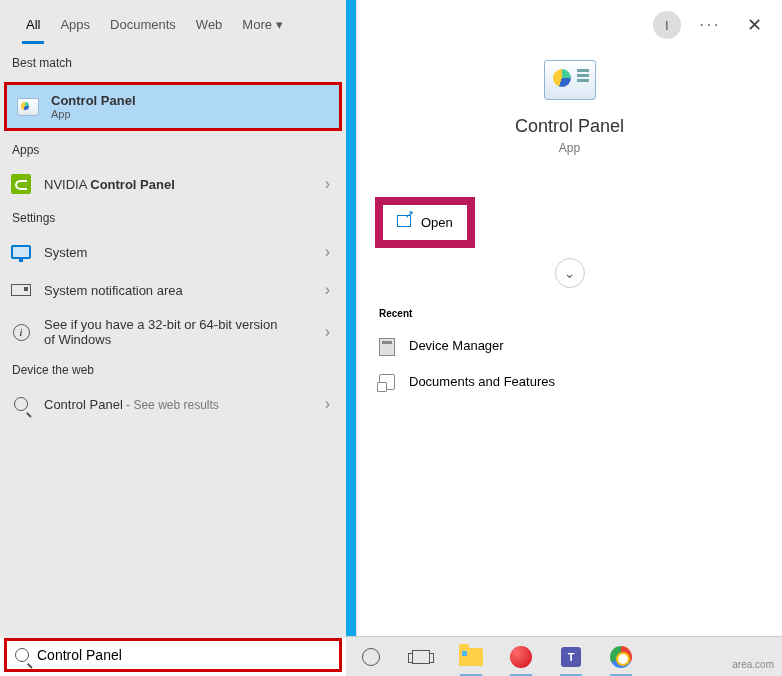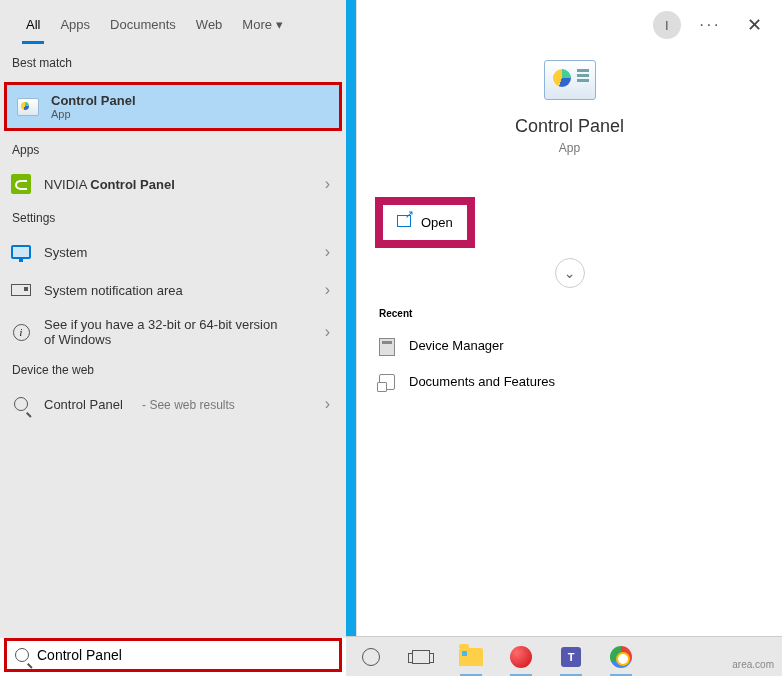--- a/index.html
+++ b/index.html
@@ -27,21 +27,21 @@
 .cp-icon::after{content:"";position:absolute;left:3px;top:3px;width:8px;height:8px;border-radius:50%;background:conic-gradient(#4c9 0 90deg,#36c 90deg 200deg,#fc3 200deg 360deg)}
 .nvidia{width:20px;height:20px;background:#76b900;border-radius:2px;position:relative}
 .nvidia::after{content:"";position:absolute;left:4px;top:6px;width:10px;height:6px;border:2px solid #fff;border-radius:50% 0 0 50%;border-right:none}
 .monitor{width:20px;height:14px;border:2px solid #0078d4;border-radius:2px;background:#cfe6f7;position:relative}
 .monitor::after{content:"";position:absolute;left:6px;bottom:-5px;width:4px;height:3px;background:#0078d4}
 .taskbar-ic{width:20px;height:12px;border:1.5px solid #555;position:relative}
 .taskbar-ic::after{content:"";position:absolute;right:2px;top:2px;width:4px;height:4px;background:#555}
 .info-ic{width:17px;height:17px;border:1.5px solid #555;border-radius:50%;display:flex;align-items:center;justify-content:center;font-size:10px;font-family:Georgia,serif;font-style:italic}
 .search-ic{width:14px;height:14px;border:1.5px solid #555;border-radius:50%;position:relative}
 .search-ic::after{content:"";position:absolute;right:-5px;bottom:-5px;width:6px;height:1.5px;background:#555;transform:rotate(45deg)}
-.sub2{font-size:12px;color:#777;margin-left:16px}
+.sub2{font-size:12px;color:#777;margin-left:0}
 .right{flex:1;background:#fff;border-left:1px solid #ddd;margin-left:10px;padding-top:40px;position:relative}
 .detail-icon{width:52px;height:40px;margin:20px auto 16px;background:linear-gradient(#fff,#dce8f4);border:1px solid #8fb4d8;border-radius:3px;position:relative}
 .detail-icon::before{content:"";position:absolute;left:8px;top:8px;width:18px;height:18px;border-radius:50%;background:conic-gradient(#4c9 0 90deg,#36c 90deg 200deg,#fc3 200deg 360deg)}
 .detail-icon::after{content:"";position:absolute;right:6px;top:8px;width:12px;height:3px;background:#6fa4a8;box-shadow:0 5px 0 #6fa4a8,0 10px 0 #6fa4a8}
 .detail-title{text-align:center;font-size:18px;color:#333}
 .detail-sub{text-align:center;font-size:12px;color:#777;margin-top:4px}
 .open-btn{display:flex;align-items:flex-start;gap:10px;padding:10px 14px;margin:42px 0 0 18px;border:8px solid #be185d;width:fit-content;font-size:13px;cursor:pointer}
 .open-ic{width:14px;height:12px;border:1.5px solid #0078d4;position:relative}
 .open-ic::after{content:"↗";position:absolute;right:-4px;top:-8px;font-size:11px;color:#0078d4}
 .expand{width:30px;height:30px;border:1px solid #ccc;border-radius:50%;display:flex;align-items:center;justify-content:center;margin:10px auto 0;color:#666;font-size:14px}

